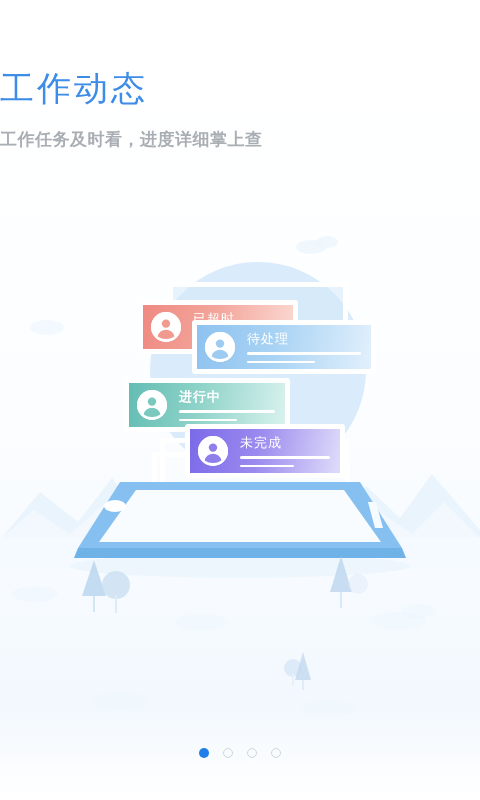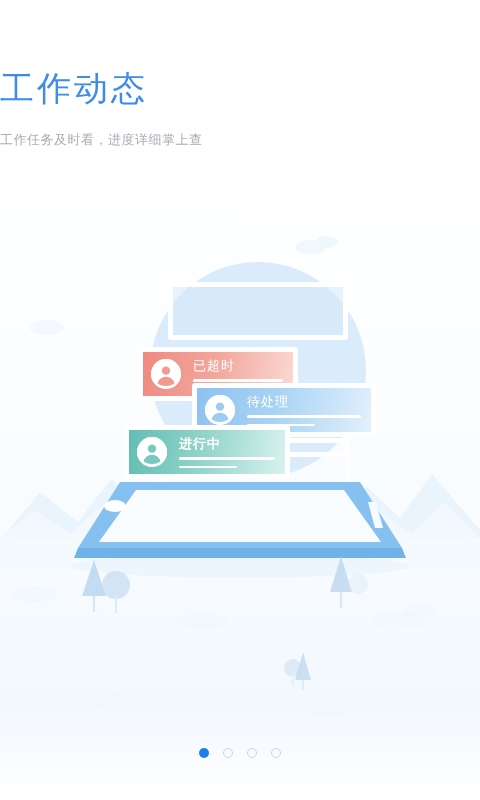--- a/index.html
+++ b/index.html
@@ -32,24 +32,24 @@
   }
   .title {
     font-size: 34px;
     letter-spacing: 3px;
     color: #3d8ce8;
     font-weight: 400;
     line-height: 44px;
   }
   .subtitle {
     margin-top: 18px;
-    font-size: 13px;
+    font-size: 17px;
     letter-spacing: 0.5px;
     color: #a9aeb4;
-    font-weight: 400;
+    font-weight: 700;
     line-height: 24px;
   }
 
   
   .cloud {
     position: absolute;
     background: #eef6fd;
     border-radius: 50%;
     opacity: .9;
   }
@@ -87,21 +87,20 @@
 
   
   .card {
     position: absolute;
     border: 5px solid #ffffff;
     border-radius: 3px;
     box-sizing: border-box;
     display: flex;
     align-items: center;
     padding-left: 8px;
-    margin-top: 47px;
   }
   .card .avatar {
     width: 30px;
     height: 30px;
     border-radius: 50%;
     background: rgba(255,255,255,0.92);
     flex: 0 0 auto;
     display: flex;
     align-items: center;
     justify-content: center;
@@ -202,21 +201,21 @@
         <path d="M6.6 24.4a8.6 8.6 0 0 1 16.8 0 15 15 0 0 1-16.8 0Z" fill="#f09a90"></path>
       </svg>
     </div>
     <div class="body">
       <div class="label">已超时</div>
       <div class="line l1"></div>
       <div class="line l2"></div>
     </div>
   </div>
 
-  <div class="card card-pending" style="left:192px;top:336px;width:184px;height:54px;">
+  <div class="card card-pending" style="left:192px;top:320px;width:184px;height:54px;">
     <div class="avatar">
       <svg width="30" height="30" viewBox="0 0 30 30" aria-hidden="true">
         <circle cx="15" cy="15" r="15" fill="#ffffff"></circle>
         <circle cx="15" cy="11.6" r="4.2" fill="#9ecbf2"></circle>
         <path d="M6.6 24.4a8.6 8.6 0 0 1 16.8 0 15 15 0 0 1-16.8 0Z" fill="#9ecbf2"></path>
       </svg>
     </div>
     <div class="body">
       <div class="label">待处理</div>
       <div class="line l1"></div>
@@ -232,20 +231,34 @@
         <path d="M6.6 24.4a8.6 8.6 0 0 1 16.8 0 15 15 0 0 1-16.8 0Z" fill="#79c9bf"></path>
       </svg>
     </div>
     <div class="body">
       <div class="label">进行中</div>
       <div class="line l1"></div>
       <div class="line l2"></div>
     </div>
   </div>
 
+  <div class="card card-unfinish" style="left:185px;top:424px;width:160px;height:54px;">
+    <div class="avatar">
+      <svg width="30" height="30" viewBox="0 0 30 30" aria-hidden="true">
+        <circle cx="15" cy="15" r="15" fill="#ffffff"></circle>
+        <circle cx="15" cy="11.6" r="4.2" fill="#8f7feb"></circle>
+        <path d="M6.6 24.4a8.6 8.6 0 0 1 16.8 0 15 15 0 0 1-16.8 0Z" fill="#8f7feb"></path>
+      </svg>
+    </div>
+    <div class="body">
+      <div class="label">未完成</div>
+      <div class="line l1"></div>
+      <div class="line l2"></div>
+    </div>
+  </div>
 
   <svg class="tablet" viewBox="0 0 480 110">
 
     <ellipse cx="240" cy="96" rx="170" ry="12" fill="#eef6fd"></ellipse>
 
     <path d="M78,78 L402,78 L406,88 L74,88 Z" fill="#6fb2e8"></path>
 
     <path d="M120,12 L360,12 L402,78 L78,78 Z" fill="#86c0f0"></path>
 
     <path d="M136,20 L344,20 L381,72 L99,72 Z" fill="#f9fcff"></path>

